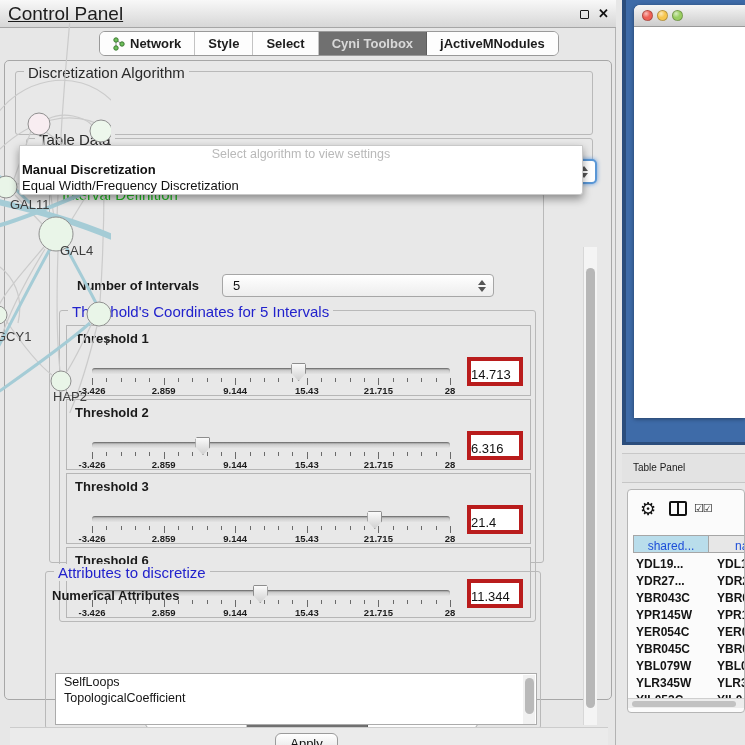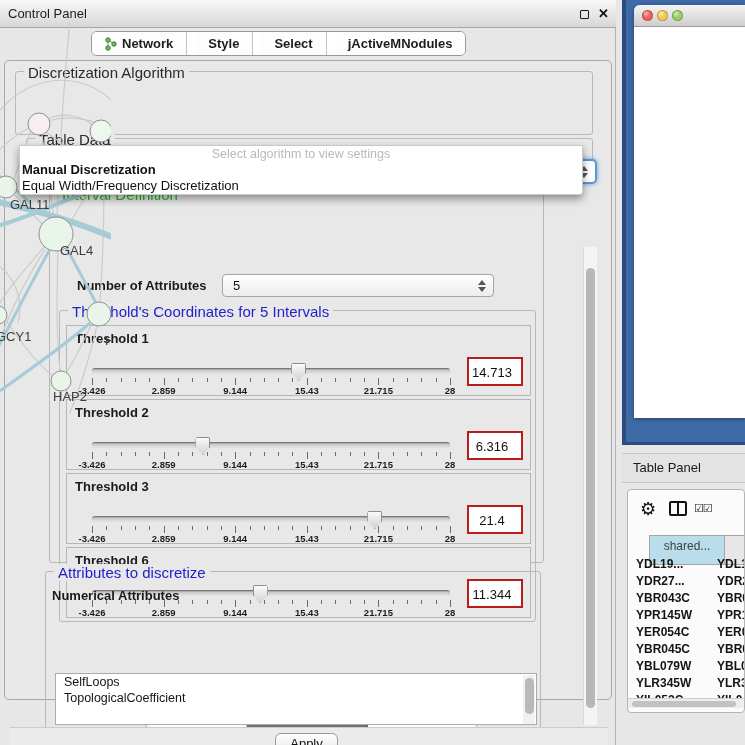--- a/index.html
+++ b/index.html
@@ -3,30 +3,30 @@
 <meta charset="utf-8">
 <style>
   * { margin:0; padding:0; box-sizing:border-box; }
   html,body { width:745px; height:745px; }
   body { font-family:"Liberation Sans", sans-serif; background:#e7e7e7; position:relative; overflow:hidden; }
   .abs { position:absolute; }
 
   
   #left-window { left:0; top:0; width:616px; height:745px; background:#e7e7e7; border-right:1px solid #b3b3b3; }
   #titlebar { left:0; top:0; width:616px; height:28px; background:linear-gradient(180deg,#f8f8f8,#d7d7d7); border-bottom:1px solid #a6a6a6; }
-  #titlebar .title { position:absolute; left:8px; top:0; line-height:28px; font-size:13px; color:#1c1c1c; }
+  #titlebar .title { position:absolute; left:8px; top:0; line-height:28px; font-size:19px; color:#1c1c1c;text-decoration:underline; }
   #float-btn { left:580px; top:10px; width:9px; height:9px; border:1.5px solid #1a1a1a; border-radius:1px; }
   #close-btn { left:598px; top:6px; font-size:13px; font-weight:bold; color:#111; cursor:default; }
 
   
   .seg-bar { display:flex; height:25px; border:1px solid #999; border-radius:6px; background:#fff; overflow:hidden; }
   .seg { display:flex; align-items:center; gap:5px; padding:0 13px; font-size:13px; font-weight:bold; color:#1c1c1c; background:#fdfdfd; border-right:1px solid #c3c3c3; white-space:nowrap; }
   .seg:last-child { border-right:none; }
   .seg.sel { background:#707070; color:#d9d9d9; border-right-color:#5d5d5d; }
-  #top-tabs { left:91px; top:31px;gap:8px; }
+  #top-tabs { left:99px; top:31px; }
   #bottom-tabs { left:145px; top:704px; }
 
   
   #main-panel { left:4px; top:60px; width:608px; height:640px; border:1px solid #a7a7a7; border-radius:5px; background:#e8e8e8; }
 
   .groupbox { position:absolute; border:1px solid #b9b9b9; border-radius:3px; }
   .grouplabel { position:absolute; top:-8px; left:8px; background:#e8e8e8; padding:0 4px; font-size:15px; white-space:nowrap; }
   .lbl-dark { color:#2a2a2a; }
   .lbl-green { color:#22bb22; }
   .lbl-blue { color:#2222cc; }
@@ -51,48 +51,48 @@
   #main-scroll-thumb { left:2px; top:21px; width:9px; height:440px; background:#b7b7b7; border-radius:5px; }
 
   
   .th-panel { position:absolute; left:6px; width:465px; height:71px; border:1px solid #b6b6b6; background:#e8e8e8; }
   .th-label { position:absolute; left:8px; top:5px; font-size:13px; font-weight:bold; color:#1a1a1a; }
   .th-track { position:absolute; left:25px; top:42px; width:358px; height:6px; border-radius:3px; background:linear-gradient(180deg,#8f8f8f,#cfcfcf 45%,#e4e4e4); box-shadow:inset 0 1px 1px rgba(0,0,0,.25); }
   .th-thumb { position:absolute; top:37px; width:15px; height:18px; background:linear-gradient(180deg,#fdfdfd,#cfcfcf); clip-path:polygon(8% 0,92% 0,100% 12%,100% 55%,50% 100%,0 55%,0 12%); box-shadow:inset 0 0 0 1px #8d8d8d; }
   .tick { position:absolute; top:52px; width:1px; height:4px; background:#6a6a6a; }
   .tick.major { height:7px; }
   .tick-lab { position:absolute; top:59px; transform:translateX(-50%); font-size:9.5px; font-weight:bold; color:#1c1c1c; white-space:nowrap; }
-  .th-value { position:absolute; left:400px; top:31px; width:56px; height:29px; background:#fff; border:2px solid #b91c1c; font-size:13px; color:#111; text-align:center; line-height:27px; padding-right:6px; }
+  .th-value { position:absolute; left:400px; top:31px; width:56px; height:29px; background:#fff; border:4px solid #b91c1c; font-size:13px; color:#111; text-align:left; line-height:27px; padding-right:6px; }
 
   
   #attr-list { left:50px; top:612px; width:482px; height:52px; background:#fff; border:1px solid #ababab; overflow:hidden; z-index:1;}
   #attr-list .item { font-size:12.5px; color:#141414; height:16px; line-height:16px; padding-left:8px; }
   #attr-scroll { position:absolute; right:1px; top:1px; width:12px; height:49px; background:#f1f1f1; }
   #attr-thumb { position:absolute; left:1.5px; top:3px; width:9px; height:36px; background:#b9b9b9; border-radius:5px; }
 
   #apply-strip { left:5px; top:666px; width:598px; height:33px; background:#ebebeb; border-top:1px solid #cccccc; border-radius:0 0 5px 5px; z-index:2; }
   #apply-btn { left:265px; top:5px; width:63px; height:22px; background:linear-gradient(180deg,#ffffff,#e2e2e2); border:1px solid #9b9b9b; border-radius:6px; font-size:13px; color:#111; text-align:center; line-height:20px; }
 
   
   #net-frame { left:622px; top:0; width:123px; height:445px; background:#3e6ba8; border-left:4px solid #2b4d7c; border-bottom:3px solid #2b4d7c; }
   #mac-window { left:634px; top:5px; width:111px; height:413px; background:#fff; border-top-left-radius:6px; overflow:hidden; box-shadow:0 1px 4px rgba(0,0,0,.4); }
   #mac-titlebar { position:absolute; left:0; top:0; width:100%; height:22px; background:linear-gradient(180deg,#f5f5f5,#cdcdcd); border-bottom:1px solid #9a9a9a; }
   .tl { position:absolute; top:5px; width:11px; height:11px; border-radius:50%; }
   #net-canvas { position:absolute; left:0; top:23px; width:111px; height:390px; }
 
   #table-panel-bar { left:622px; top:453px; width:123px; height:30px; background:#e3e3e3; border-top:1px solid #c8c8c8; border-bottom:1px solid #c6c6c6; }
-  #table-panel-bar .t { position:absolute; left:11px; top:0; line-height:28px; font-size:13px; color:#1a1a1a; }
+  #table-panel-bar .t { position:absolute; left:11px; top:0; line-height:28px; font-size:10px; color:#1a1a1a; }
 
   #table-box { left:627px; top:489px; width:118px; height:224px; background:#fbfbfb; border:1px solid #b5b5b5; border-radius:4px; overflow:hidden; }
   #tb-toolbar { position:absolute; left:0; top:0; width:100%; height:44px; }
   #gear-ic { position:absolute; left:12px; top:8px; font-size:18px; color:#111; }
   #split-ic { position:absolute; left:41px; top:11px; width:18px; height:15px; border:2px solid #111; border-radius:2px; }
   #split-ic:after { content:""; position:absolute; left:6px; top:0; width:2px; height:11px; background:#111; }
   #checks-ic { position:absolute; left:66px; top:12px; font-size:11px; color:#111; letter-spacing:-1px; }
-  .hcell { position:absolute; top:45px; height:30px; border:1px solid #a6a6a6; font-size:12px; color:#404040; text-align:center; line-height:20px;margin-left:16px; }
+  .hcell { position:absolute; top:45px; height:18px; border:1px solid #a6a6a6; font-size:12px; color:#1d4ed8; text-align:center; line-height:20px; }
   #hcell-1 { left:5px; width:76px; background:#b9ddeb; }
   #hcell-2 { left:80px; width:84px; background:#e7e7e7; }
   #tb-rows { position:absolute; left:5px; top:67px; width:160px; height:141px; overflow:hidden; }
   .trow { position:relative; height:17px; font-size:12px; font-weight:bold; color:#141414; }
   .trow .c1 { position:absolute; left:3px; top:0; }
   .trow .c2 { position:absolute; left:84px; top:0; }
   #hscroll { position:absolute; left:0; top:208px; width:100%; height:10px; background:#ededed; border-top:1px solid #cfcfcf; }
   #hscroll .thumb { position:absolute; left:4px; top:1.5px; width:104px; height:6px; background:#c2c2c2; border-radius:3px; }
 
   .netlab { font-size:13px; fill:#3d3d3d; font-family:"Liberation Sans",sans-serif; }
@@ -117,20 +117,23 @@
           <circle cx="9" cy="7" r="2.2" fill="#6cbf5a" stroke="#3f7a34"></circle>
         </svg>
         <span>Network</span>
       </div>
       <div class="seg">
         <span>Style</span>
       </div>
       <div class="seg">
         <span>Select</span>
       </div>
+      <div class="seg sel">
+        <span>Cyni Toolbox</span>
+      </div>
       <div class="seg">
         <span>jActiveMNodules</span>
       </div>
     </div>
 
   <div id="main-panel" class="abs">
 
     <div class="groupbox" style="left:10px; top:10px; width:578px; height:64px;">
       <span class="grouplabel lbl-dark">Discretization Algorithm</span>
     </div>
@@ -152,21 +155,21 @@
       </div>
     </div>
 
     <div id="main-scroll-track" class="abs">
       <div id="main-scroll-thumb" class="abs"></div>
     </div>
 
     <div class="groupbox" style="left:44px; top:132px; width:495px; height:370px;">
       <span class="grouplabel lbl-green">Interval Definition</span>
 
-      <span style="position:absolute; left:27px; top:84px; font-size:13px; font-weight:bold; color:#1a1a1a;">Number of Attributes</span>
+      <span style="position:absolute; left:27px; top:84px; font-size:13px; font-weight:bold; color:#1a1a1a;">Number of Intervals</span>
       <div class="combo" style="left:172px; top:80px; width:272px; height:23px;">
         <span>5</span>
         <div class="spinner"></div>
       </div>
 
       <div class="groupbox" style="left:9px; top:116px; width:477px; height:312px;">
         <span class="grouplabel lbl-blue">Threshold's Coordinates for 5 Intervals</span>
         <div id="thresholds-host">
             <div class="th-panel" style="top: 14px;">
               <div class="th-label">Threshold 1</div>

